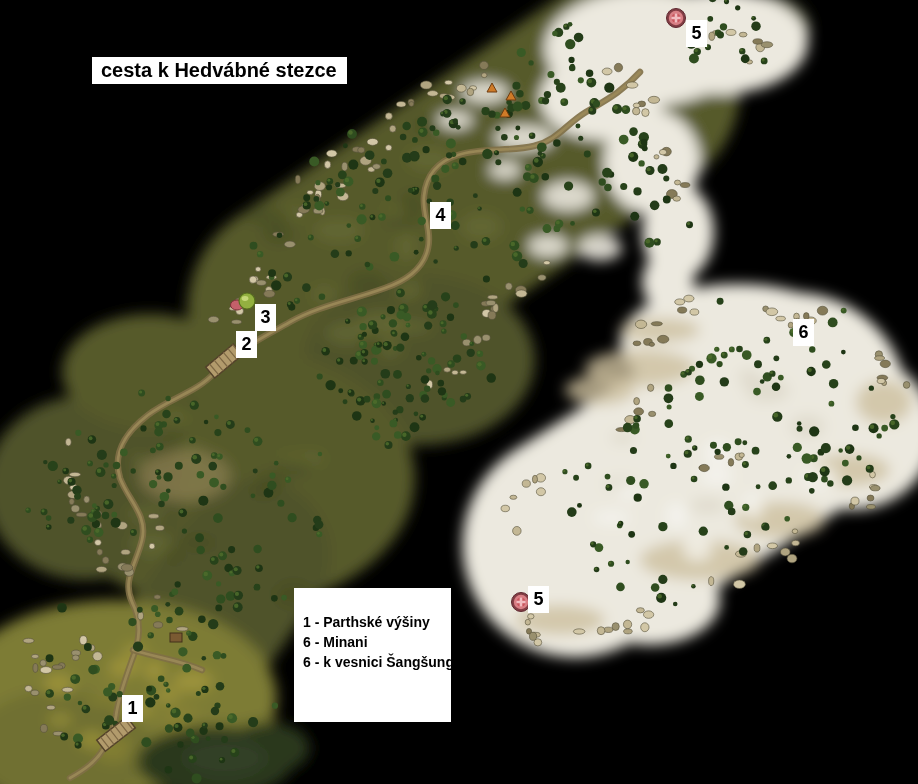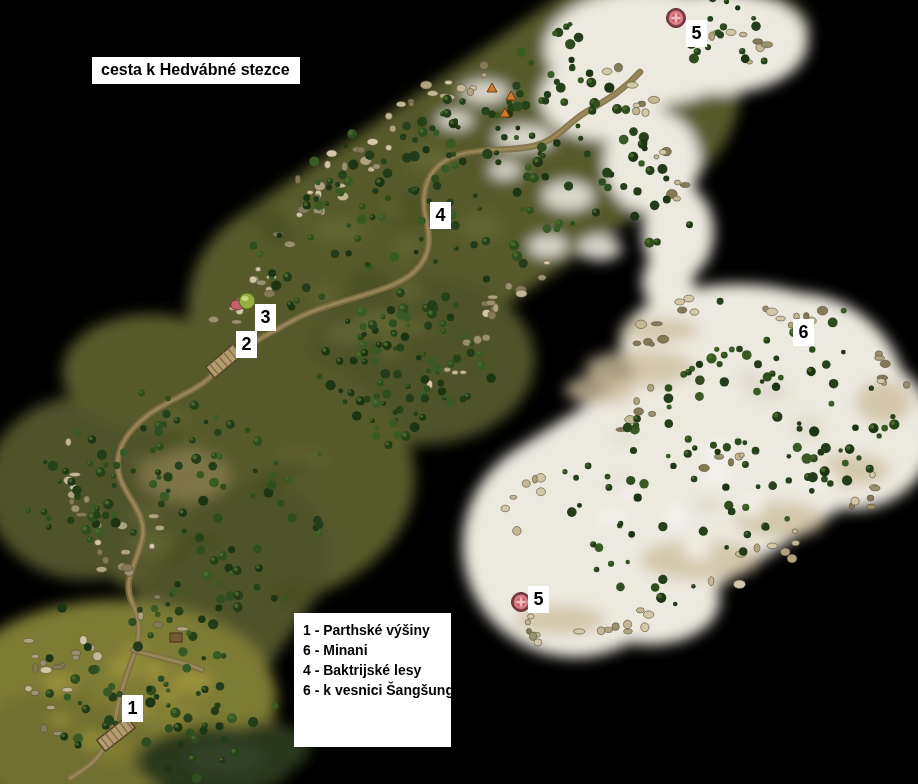--- a/index.html
+++ b/index.html
@@ -1,22 +1,22 @@
 <!DOCTYPE html>
 <html><head>
 <meta charset="utf-8">
 <style>
   html,body{margin:0;padding:0;background:#000;}
   .stage{position:relative;width:918px;height:784px;background:#000;overflow:hidden;
          font-family:"Liberation Sans",sans-serif;}
   .stage svg{position:absolute;left:0;top:0;}
   .title-box{position:absolute;left:92px;top:57px;height:20px;background:#fff;color:#000;
-             font-weight:bold;font-size:16px;line-height:20px;padding:3px 10px 4px 9px;white-space:nowrap;}
-  .legend-box{position:absolute;left:294px;top:613px;width:157px;height:134px;background:#fff;
-              box-sizing:border-box;padding:7px 4px 4px 9px;}
+             font-weight:bold;font-size:20px;line-height:20px;padding:3px 10px 4px 9px;white-space:nowrap;}
+  .legend-box{position:absolute;left:294px;top:588px;width:157px;height:134px;background:#fff;
+              box-sizing:border-box;padding:24px 4px 4px 9px;}
   .legend-row{font-weight:bold;font-size:14px;line-height:20px;color:#000;white-space:nowrap;}
   .marker{position:absolute;width:21px;height:27px;background:#fff;color:#000;font-weight:bold;
           font-size:18px;line-height:27px;text-align:center;}
 </style>
 </head>
 <body>
 
 <div class="stage">
 
   <svg id="terrain" width="918" height="784" viewBox="0 0 918 784">
@@ -1241,18 +1241,17 @@
       <div class="marker" style="left: 528px; top: 586px;">5</div>
       <div class="marker" style="left: 793px; top: 319px;">6</div>
     </div>
 
   <div class="title-box">cesta k Hedvábné stezce</div>
 
   <div class="legend-box">
     <div id="legend-list">
         <div class="legend-row">1 - Parthské výšiny</div>
         <div class="legend-row">6 - Minani</div>
-        <div class="legend-row">4 - Baktrijské lesy</div>
         <div class="legend-row">6 - k vesnici Šangšung</div>
       </div>
   </div>
 
 </div>
 
 </body></html>

